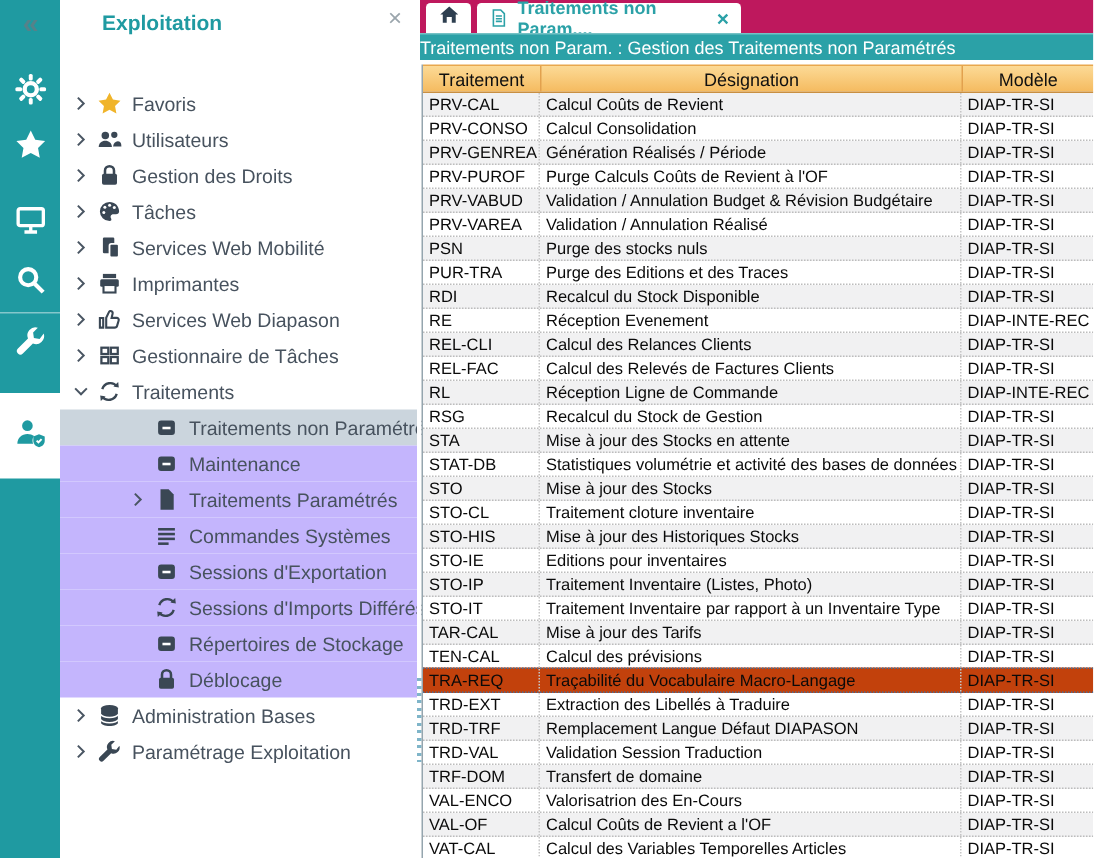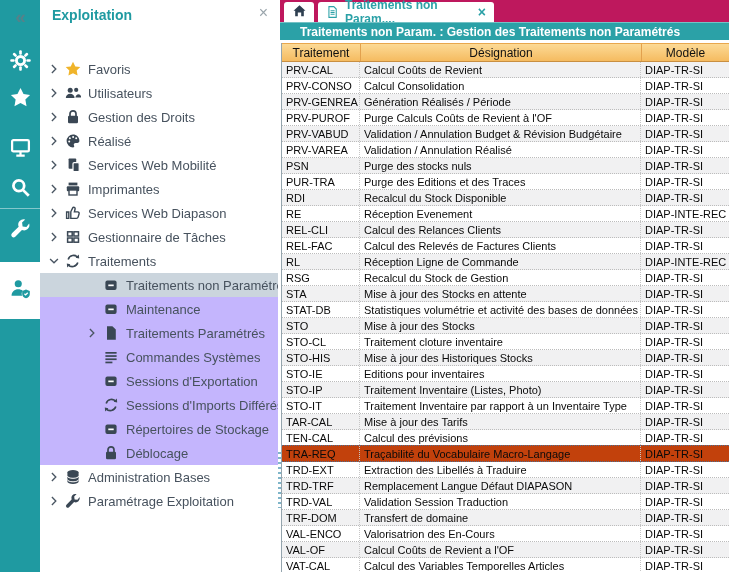--- a/index.html
+++ b/index.html
@@ -11,21 +11,21 @@
   .rail { position:absolute; left:0; top:0; width:40px; height:572px; background:#1F9AA1; }
   .rail-item { position:absolute; left:0; width:40px; height:40px; display:flex; align-items:center; justify-content:center; color:#fff; cursor:pointer; }
   .rail-item svg { width:21px; height:21px; }
   .rail-item.collapse { color:#55828a; font-size:19px; font-weight:bold; height:26px; }
   .rail-item.active { background:#fff; color:#1F9AA1; height:57px; }
   .rail-sep { position:absolute; left:0; width:40px; height:1px; background:rgba(255,255,255,.45); }
 
   
   .sidebar { position:absolute; left:40px; top:0; width:238px; height:572px; background:#fff; }
   .sb-head { position:absolute; left:0; top:0; width:238px; height:30px; display:flex; align-items:center; }
-  .sb-title { margin-left:12px; font-size:14px; font-weight:bold; color:#1F9AA1; }
+  .sb-title { margin-left:28px; font-size:14px; font-weight:bold; color:#1F9AA1; }
   .sb-close { position:absolute; right:10px; top:5px; color:#9aa5ac; font-size:16px; cursor:pointer; line-height:16px; }
   .tree { position:absolute; left:0; top:41px; width:238px;margin-top:16px; }
   .tree-row { position:relative; width:238px; height:24px; display:flex; align-items:center; color:#47525E; font-size:13px; cursor:pointer; white-space:nowrap; }
   .tree-row.child { background:#c4b5fd; }
   .tree-row.selected { background:#CBD5DD; }
   .tree-row .chev { width:12px; height:12px; margin-left:8px; flex:none; color:#4A5663; }
   .tree-row .chev svg { width:12px; height:12px; }
   .tree-row .chev.none { visibility:hidden; }
   .tree-row.child .chev { margin-left:46px; }
   .tree-row .icon { width:17px; height:17px; margin-left:4px; margin-right:7px; flex:none; color:#3A4754; display:inline-flex; align-items:center; justify-content:center; }
@@ -43,21 +43,21 @@
   .tab { position:absolute; top:2px; height:20px; background:#fff; border-radius:3px 3px 0 0; display:flex; align-items:center; cursor:pointer; }
   .tab.home { left:4px; width:30px; justify-content:center; color:#2E3F50; }
   .tab.home svg { width:15px; height:15px; }
   .tab.active { left:38px; width:176px; color:#2BA1A7; }
   .tab.active .doc { margin-left:8px; margin-right:6px; display:inline-flex; }
   .tab.active .doc svg { width:13px; height:14px; }
   .tab-label { font-size:12px; font-weight:bold; color:#2BA1A7; }
   .tab-close { margin-left:auto; margin-right:8px; font-size:14px; font-weight:bold; color:#2BA1A7; line-height:14px; }
 
   .titlebar { position:absolute; left:-1px; top:22px; width:449px; height:18px; background:#2BA1A7;
-    color:#fff; font-size:12px; font-weight:bold; display:flex; align-items:center; padding-left:20px;
+    color:#fff; font-size:12px; font-weight:normal; display:flex; align-items:center; padding-left:0;
     border-top:1px solid rgba(255,255,255,.35); }
 
   .grid { position:absolute; left:0; top:43px; width:448px; height:529px; border-left:1px solid #95A5AE; }
   .thead { display:flex; width:100%; height:19px;
     background:linear-gradient(to bottom,#FCDA96,#F5BB60);
     border-top:1px solid #E8A74E; border-bottom:1px solid #C98F41; }
   .th { height:100%; display:flex; align-items:center; justify-content:center;
     font-size:12px; color:#101010; cursor:pointer;text-align:right; }
   .th + .th { border-left:1px solid #E2A14E; }
   .c1 { width:78px; flex:none; }
@@ -191,21 +191,21 @@
             <svg viewBox="0 0 16 16" xmlns="http://www.w3.org/2000/svg">
               <g>
                 <path fill="currentColor" d="M8 1.6a6.4 6.4 0 1 0 0 12.8c1.2 0 1.6-1 1-1.9-.7-1.1.1-2.6 1.5-2.6h1.8c1.3 0 2.1-.9 2.1-1.9C14.4 4.1 11.5 1.6 8 1.6z"></path>
                 <circle cx="4.9" cy="5.2" r="1" fill="#fff"></circle>
                 <circle cx="8.1" cy="3.9" r="1" fill="#fff"></circle>
                 <circle cx="11.2" cy="5.3" r="1" fill="#fff"></circle>
                 <circle cx="4.2" cy="8.6" r="1" fill="#fff"></circle>
               </g>
             </svg>
           </span>
-          <span class="lbl">Réalisé</span>
+          <span class="lbl">Tâches</span>
         </div>
         <div class="tree-row">
           <span class="chev"><svg viewBox="0 0 16 16" xmlns="http://www.w3.org/2000/svg">
               <path d="M5.2 2.8L10.4 8l-5.2 5.2" fill="none" stroke="currentColor" stroke-width="1.8"></path>
             </svg></span>
           <span class="icon ">
             <svg viewBox="0 0 16 16" xmlns="http://www.w3.org/2000/svg">
               <g fill="currentColor">
                 <rect x="3.6" y="1.4" width="7.6" height="10.4" rx="0.8"></rect>
                 <rect x="8" y="5.6" width="6.2" height="9" rx="1.2" stroke="#fff" stroke-width="1.2"></rect>

